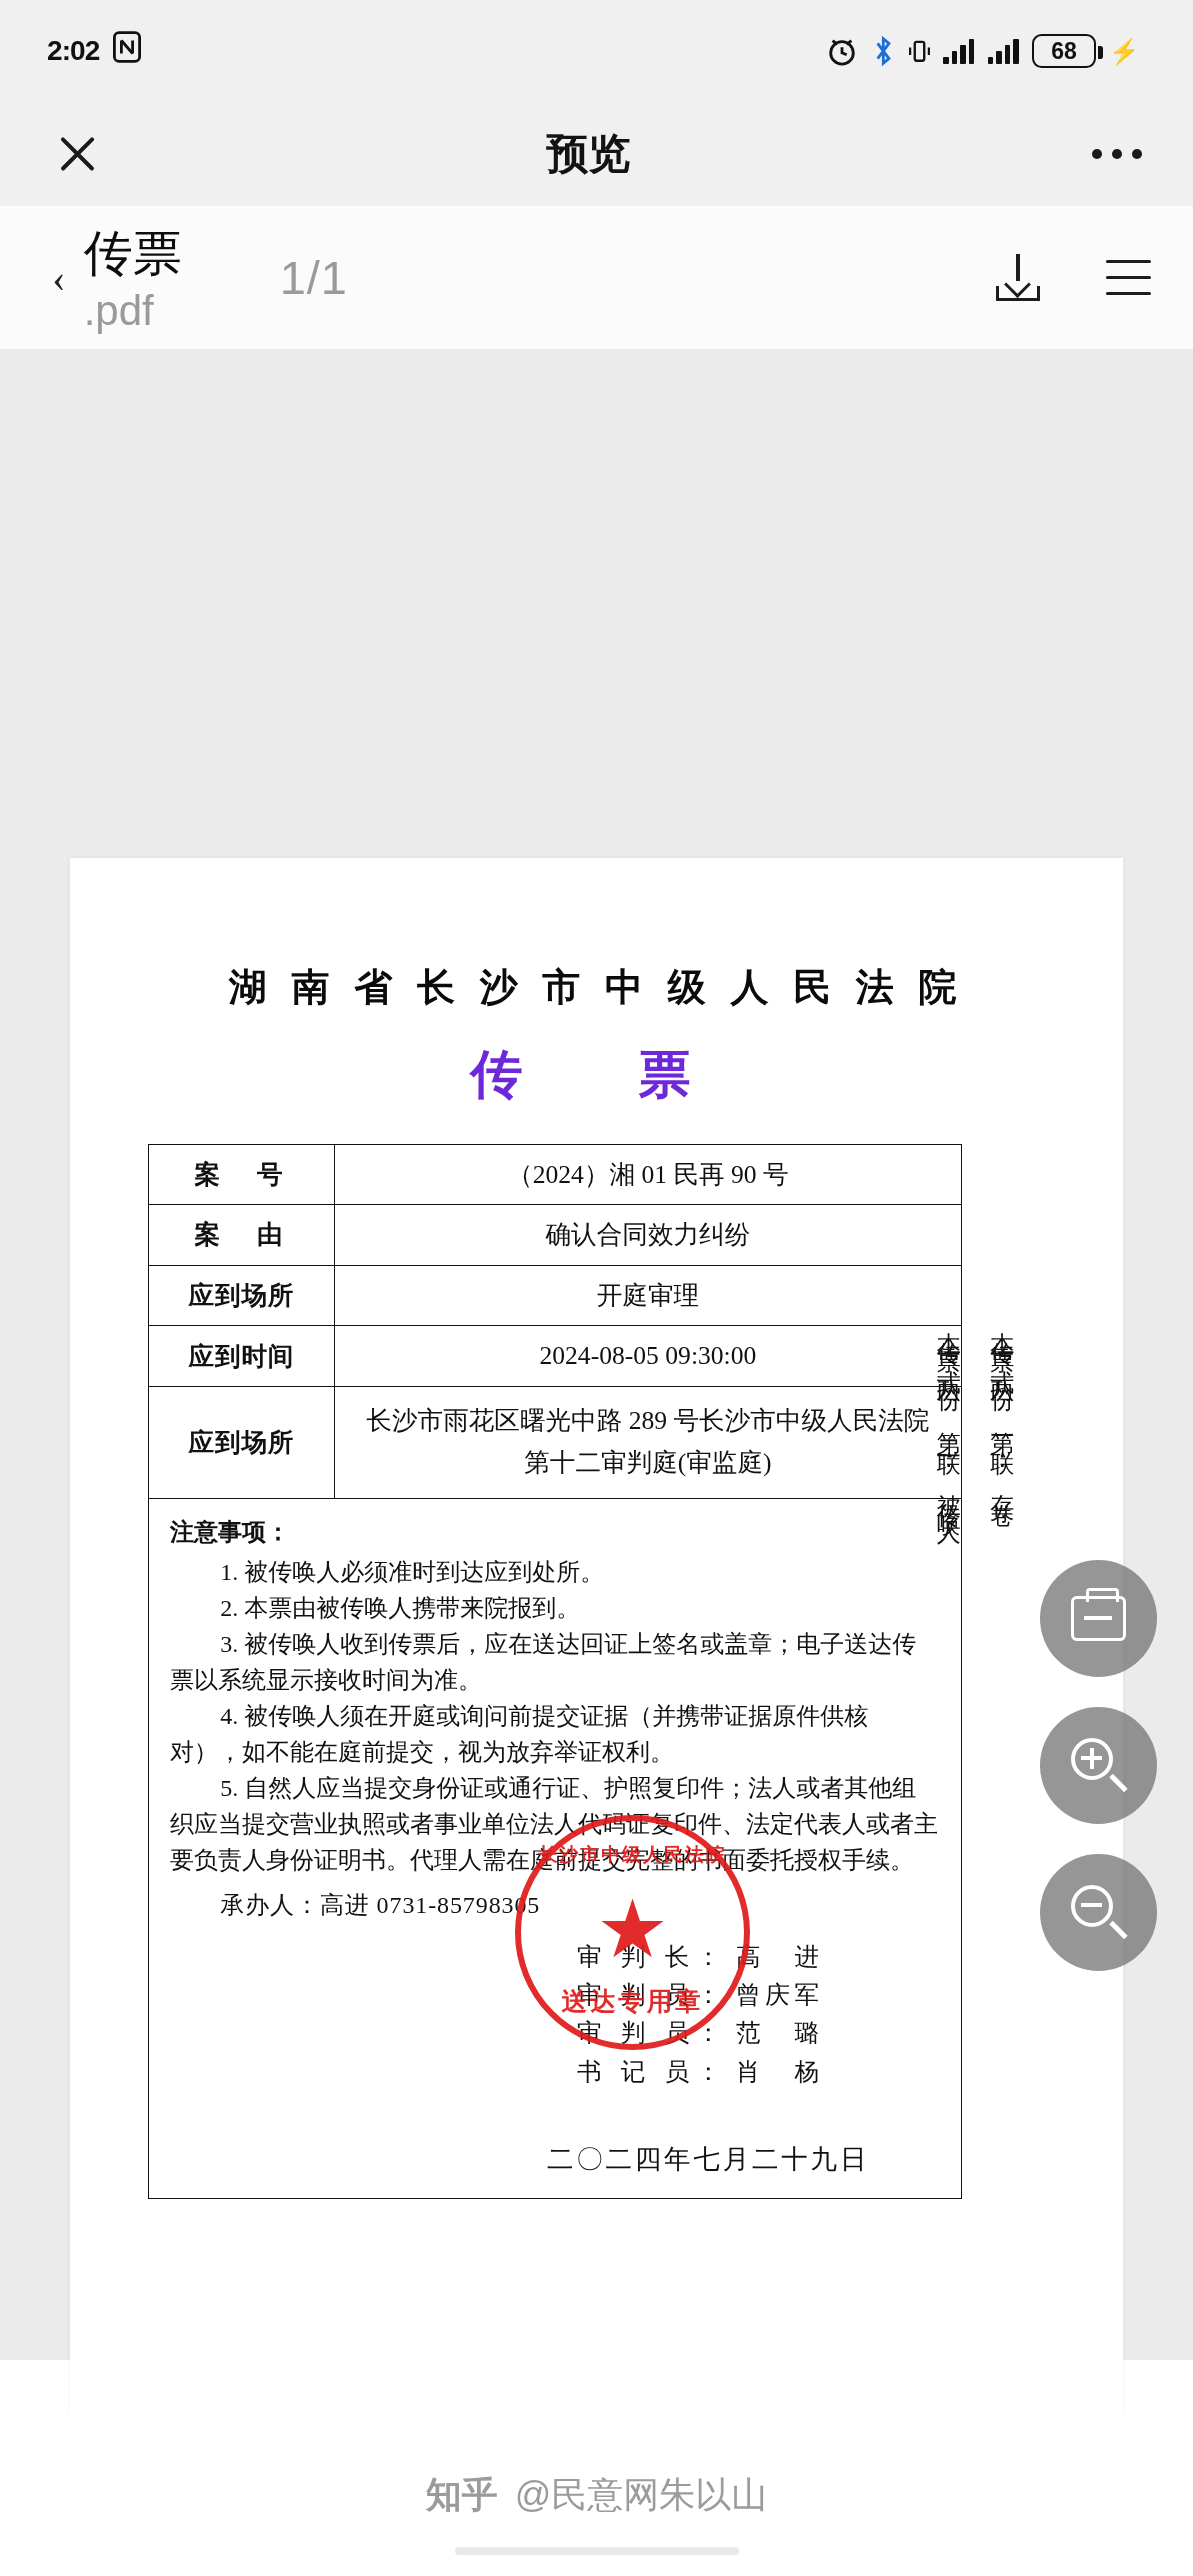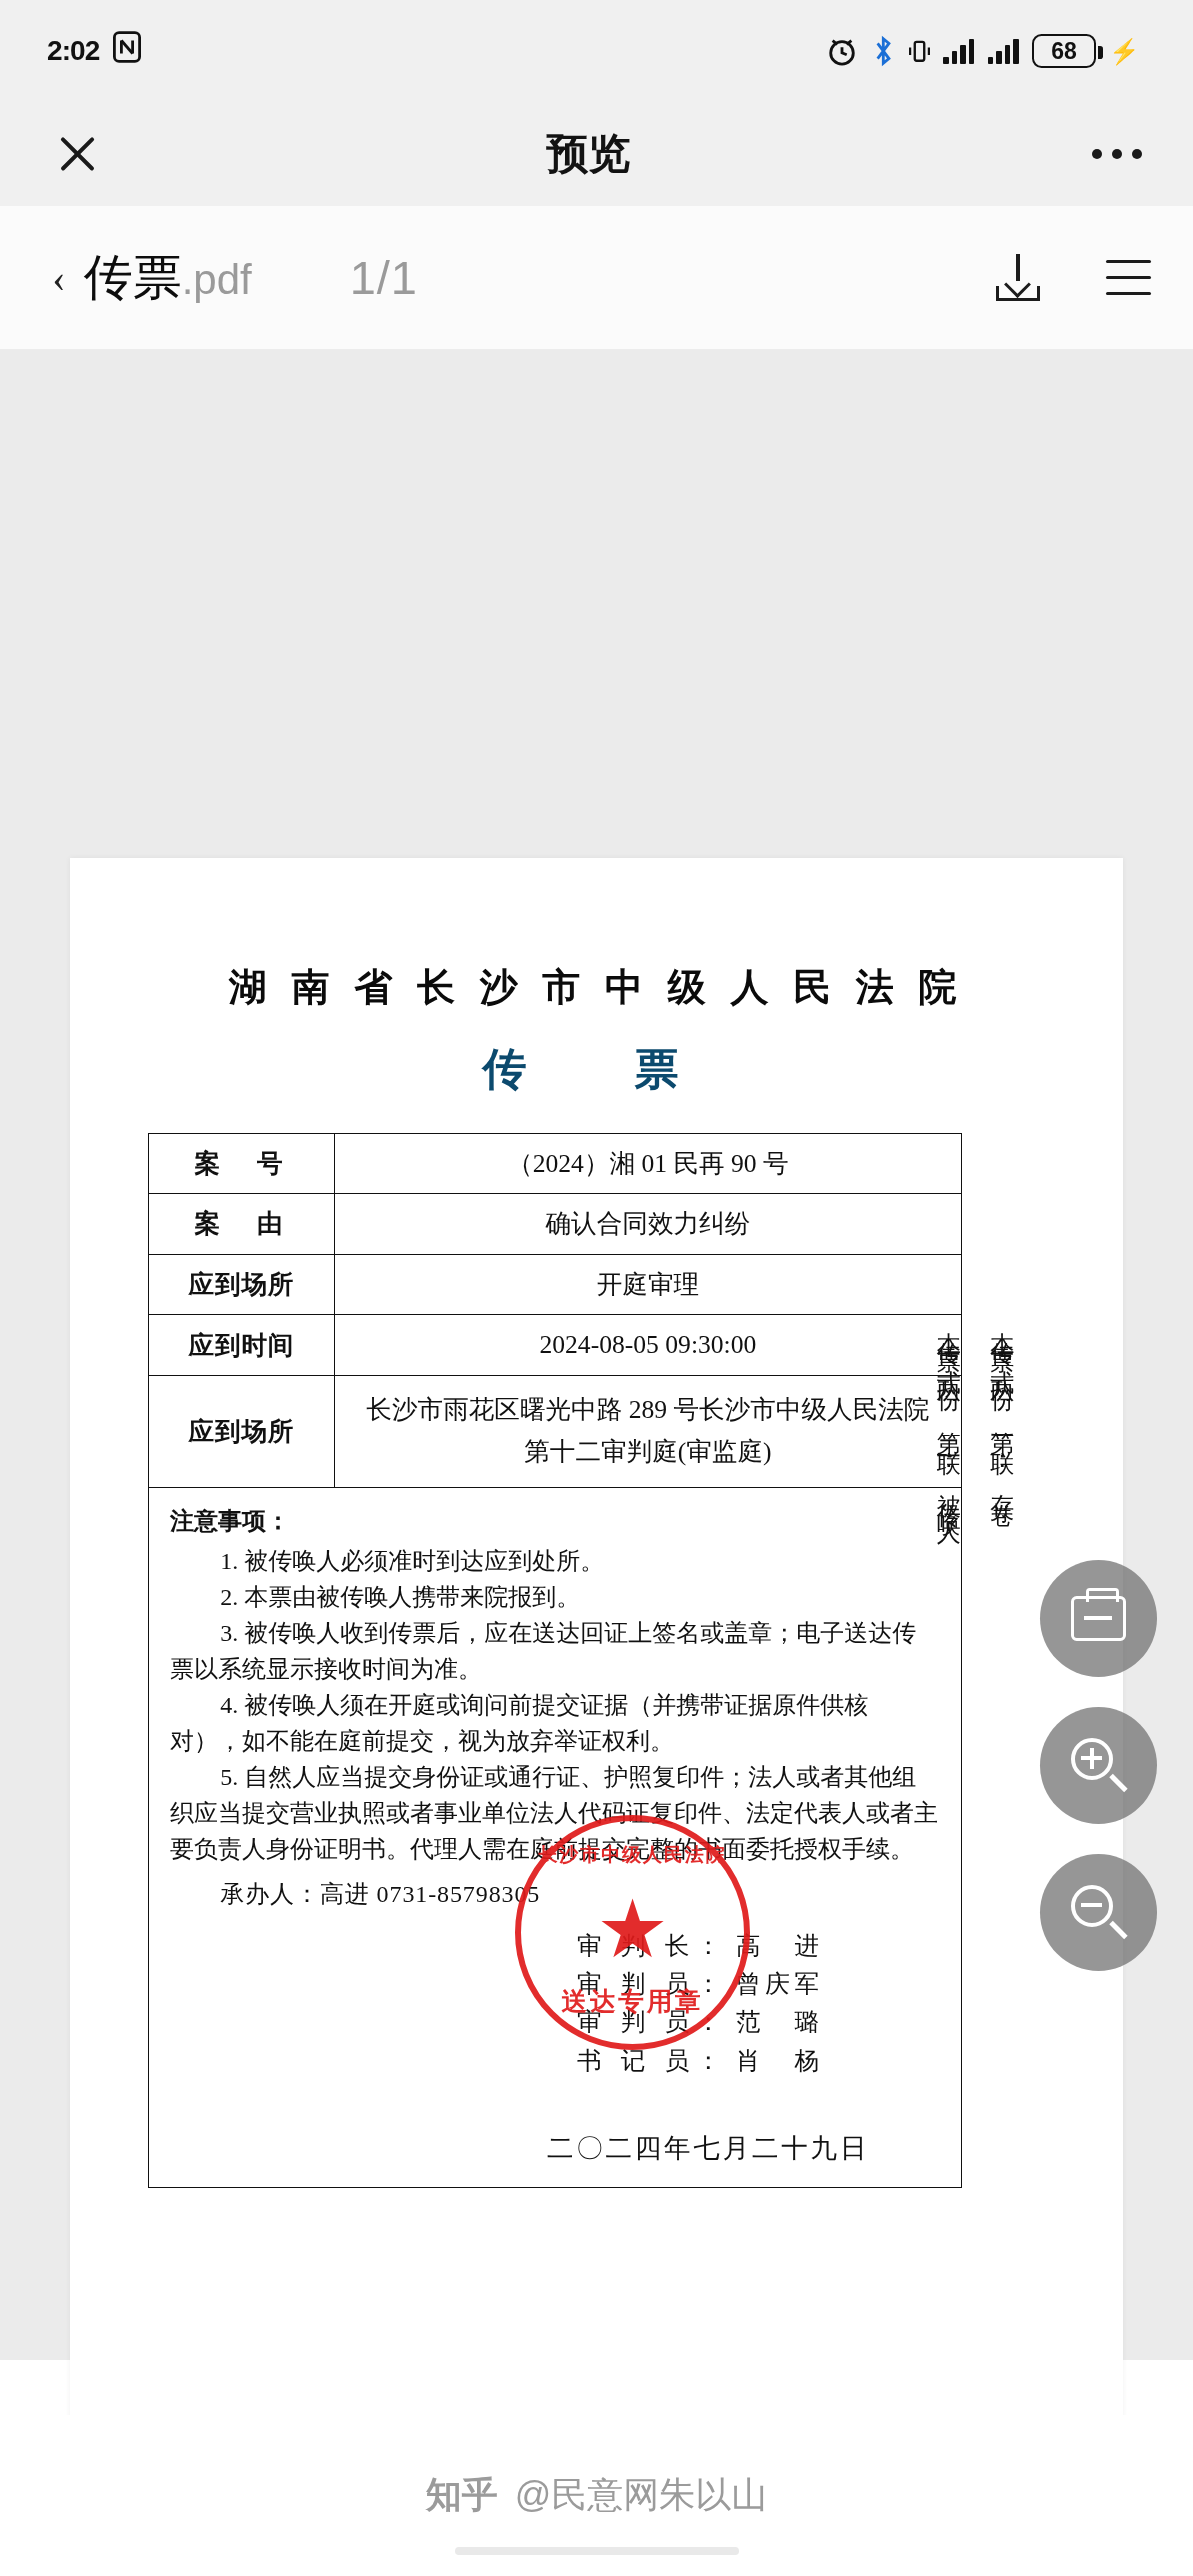--- a/index.html
+++ b/index.html
@@ -79,21 +79,21 @@
     border-bottom: 0.9px solid #ececec;
     display: flex;
     align-items: center;
     padding: 0 42px 0 40px;
   }
   .back-chev {
     font-size: 40px; color: #222; width: 38px; text-align: center;
     font-family: "Liberation Serif", serif;
   }
   .fname {
-    display: flex; align-items: baseline; margin-left: 5.7px;
+    display: flex; align-items: baseline; margin-left: 5.7px; flex-direction: column;
   }
   .fname .nm { font-size: 49px; color: #0d0d0d; font-weight: 500; }
   .fname .ext { font-size: 42px; color: #9a9a9a; }
   .pagecount {
     margin-left: 98px;
     font-size: 47px; color: #9a9a9a; letter-spacing: 0.9px;
   }
   .fb-actions { margin-left: auto; display: flex; align-items: center; gap: 66px; }
   .dl-icon { width: 44px; height: 47px; position: relative; }
   .dl-icon .shaft { position: absolute; left: 20px; top: 0; width: 3.8px; height: 26.5px; background: #1c1c1c; }
@@ -131,25 +131,25 @@
   }
   .court-name {
     text-align: center;
     font-size: 38px;
     font-weight: 700;
     letter-spacing: 7.6px;
     color: #0b0b0b;
   }
   .doc-title {
     text-align: center;
-    font-size: 44px;
+    font-size: 52px;
     font-weight: 700;
     letter-spacing: 32px;
     margin-top: 26.5px;
-    color: #0c4a6e;
+    color: #6d28d9;
   }
 
   .table-wrap { position: relative; margin-top: 34px; }
   table.summons {
     width: 814px;
     border-collapse: collapse;
     table-layout: fixed;
     margin-left: 1.9px;
   }
   table.summons td {

